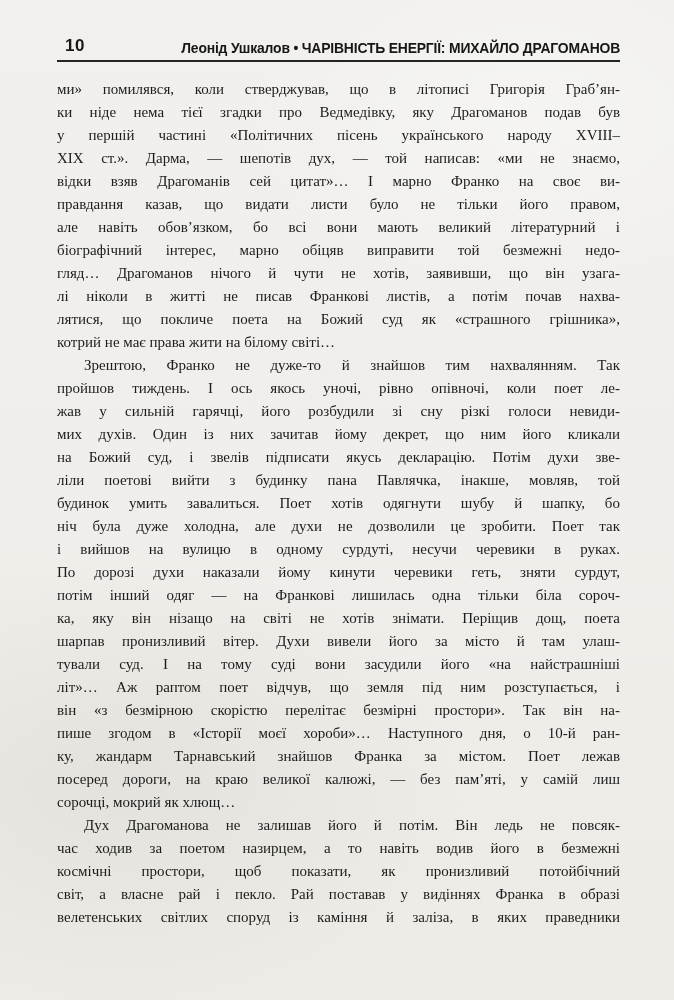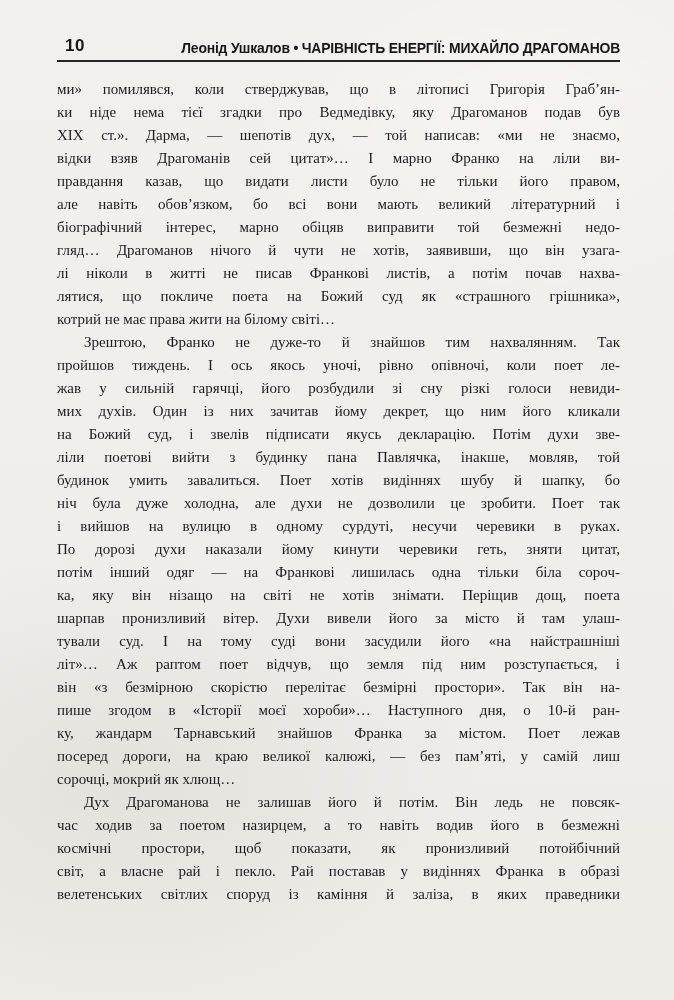--- a/index.html
+++ b/index.html
@@ -74,41 +74,42 @@
 <div class="page">
   <header class="hdr">
     <span class="pg-num">10</span>
     <span class="run-title">Леонід Ушкалов  •  ЧАРІВНІСТЬ ЕНЕРГІЇ: МИХАЙЛО ДРАГОМАНОВ</span>
   </header>
   <div class="rule"></div>
   <main class="body-text">
       <div class="para">
         <div class="line">ми» помилявся, коли стверджував, що в літописі Григорія Граб’ян-</div>
         <div class="line">ки ніде нема тієї згадки про Ведмедівку, яку Драгоманов подав був</div>
+        <div class="line">у першій частині «Політичних пісень українського народу XVIII–</div>
         <div class="line">XIX ст.». Дарма, — шепотів дух, — той написав: «ми не знаємо,</div>
-        <div class="line">відки взяв Драгоманів сей цитат»… І марно Франко на ліли ви-</div>
+        <div class="line">відки взяв Драгоманів сей цитат»… І марно Франко на своє ви-</div>
         <div class="line">правдання казав, що видати листи було не тільки його правом,</div>
         <div class="line">але навіть обов’язком, бо всі вони мають великий літературний і</div>
         <div class="line">біографічний інтерес, марно обіцяв виправити той безмежні недо-</div>
         <div class="line">гляд… Драгоманов нічого й чути не хотів, заявивши, що він узага-</div>
         <div class="line">лі ніколи в житті не писав Франкові листів, а потім почав нахва-</div>
         <div class="line">лятися, що покличе поета на Божий суд як «страшного грішника»,</div>
         <div class="line flush-left">котрий не має права жити на білому світі…</div>
       </div>
       <div class="para">
         <div class="line indent">Зрештою, Франко не дуже-то й знайшов тим нахвалянням. Так</div>
         <div class="line">пройшов тиждень. І ось якось уночі, рівно опівночі, коли поет ле-</div>
         <div class="line">жав у сильній гарячці, його розбудили зі сну різкі голоси невиди-</div>
         <div class="line">мих духів. Один із них зачитав йому декрет, що ним його кликали</div>
         <div class="line">на Божий суд, і звелів підписати якусь декларацію. Потім духи зве-</div>
         <div class="line">ліли поетові вийти з будинку пана Павлячка, інакше, мовляв, той</div>
-        <div class="line">будинок умить завалиться. Поет хотів видіннях шубу й шапку, бо</div>
+        <div class="line">будинок умить завалиться. Поет хотів одягнути шубу й шапку, бо</div>
         <div class="line">ніч була дуже холодна, але духи не дозволили це зробити. Поет так</div>
         <div class="line">і вийшов на вулицю в одному сурдуті, несучи черевики в руках.</div>
-        <div class="line">По дорозі духи наказали йому кинути черевики геть, зняти цитат,</div>
+        <div class="line">По дорозі духи наказали йому кинути черевики геть, зняти сурдут,</div>
         <div class="line">потім інший одяг — на Франкові лишилась одна тільки біла сороч-</div>
         <div class="line">ка, яку він нізащо на світі не хотів знімати. Періщив дощ, поета</div>
         <div class="line">шарпав пронизливий вітер. Духи вивели його за місто й там улаш-</div>
         <div class="line">тували суд. І на тому суді вони засудили його «на найстрашніші</div>
         <div class="line">літ»… Аж раптом поет відчув, що земля під ним розступається, і</div>
         <div class="line">він «з безмірною скорістю перелітає безмірні простори». Так він на-</div>
         <div class="line">пише згодом в «Історії моєї хороби»… Наступного дня, о 10-й ран-</div>
         <div class="line">ку, жандарм Тарнавський знайшов Франка за містом. Поет лежав</div>
         <div class="line">посеред дороги, на краю великої калюжі, — без пам’яті, у самій лиш</div>
         <div class="line flush-left">сорочці, мокрий як хлющ…</div>

